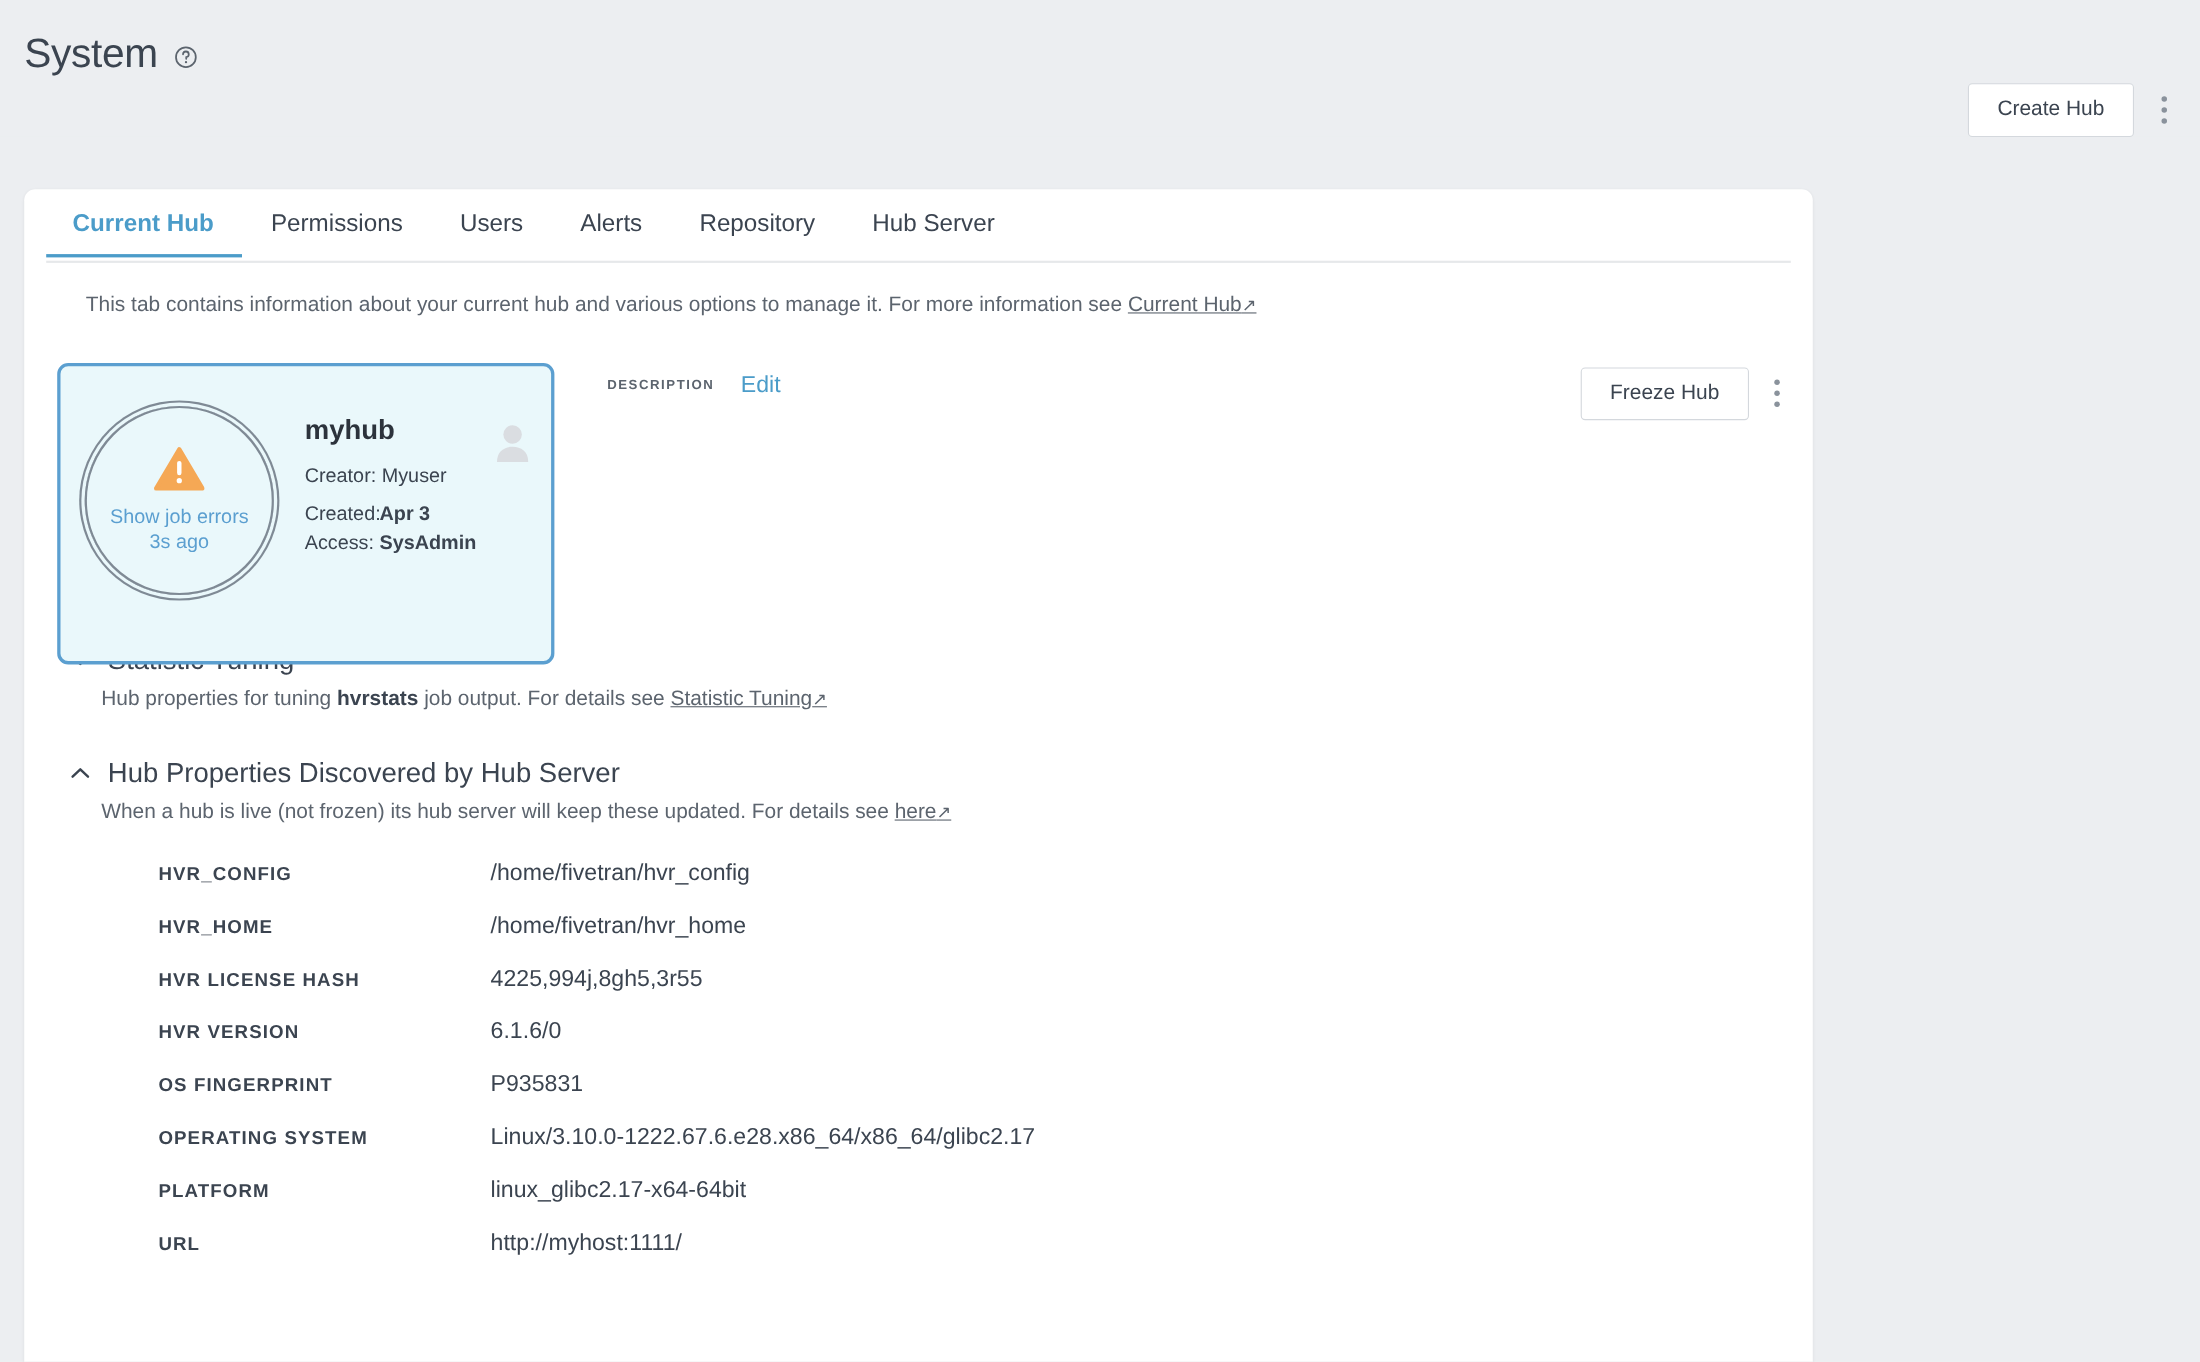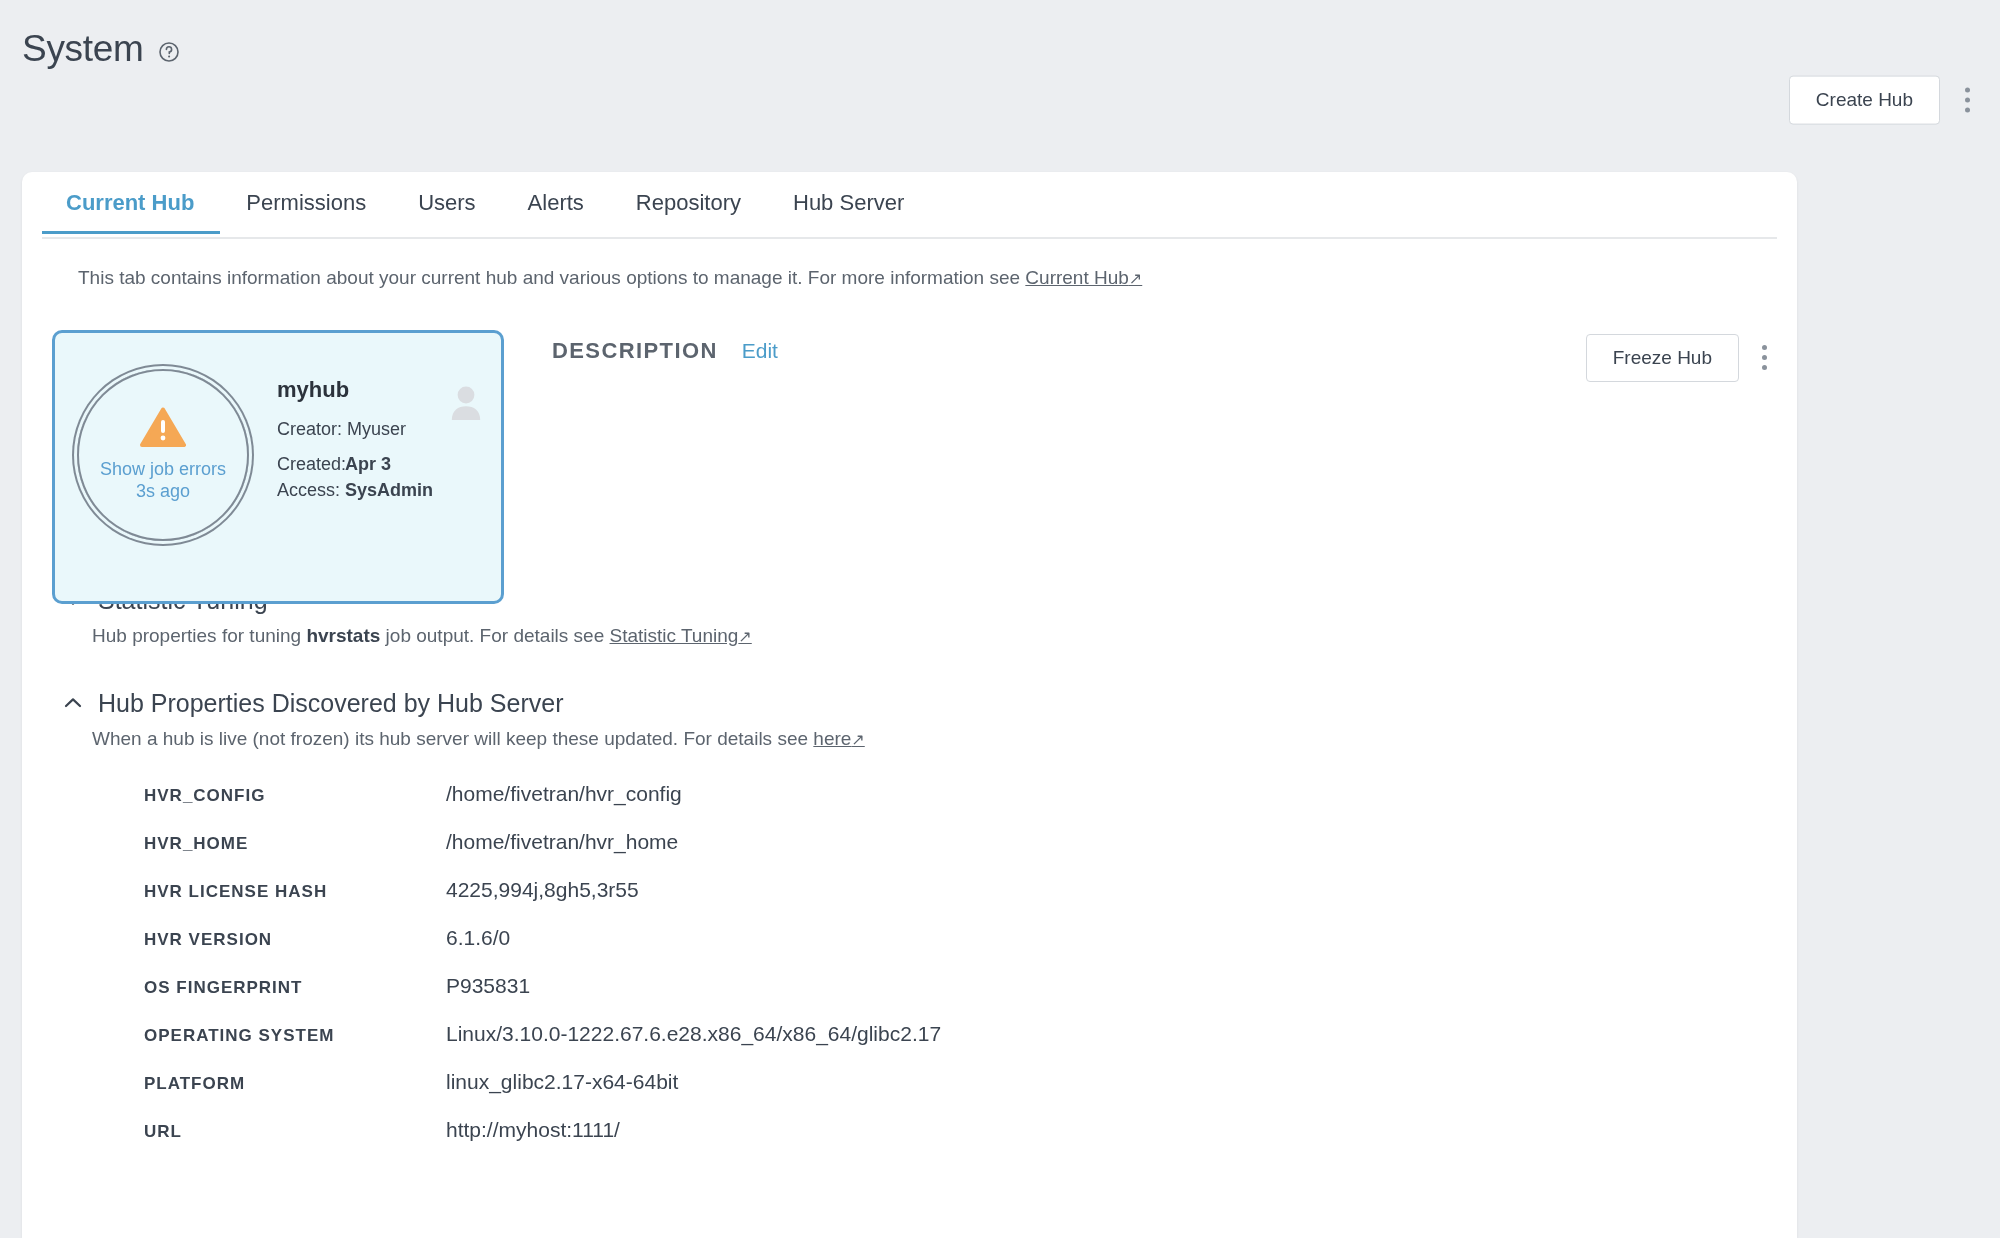--- a/index.html
+++ b/index.html
@@ -73,21 +73,21 @@
     width: 5px; height: 5px;
     border-radius: 50%;
     background: #8a929c;
     display: block;
   }
 
   
   .content-card {
     position: absolute;
     left: 22px; top: 172px;
-    width: 1775px;
+    width: 1626px;
     height: 1066px;
     background: #ffffff;
     border-radius: 10px 10px 0 0;
     box-shadow: 0 1px 3px rgba(0,0,0,0.07);
     overflow: hidden;
   }
 
   
   .tabs {
     position: relative;
@@ -170,21 +170,21 @@
     color: #5b9fd0;
     text-align: center;
     line-height: 1.25;
   }
   .hub-info {
     position: absolute;
     left: 222px; top: 44px;
     width: 200px;
   }
   .hub-name {
-    font-size: 22px;
+    font-size: 25px;
     font-weight: 700;
     color: #2c333c;
     margin-bottom: 16px;
   }
   .hub-meta-line {
     font-size: 18px;
     color: #3b4450;
     margin-bottom: 14px;
     white-space: nowrap;
   }
@@ -203,21 +203,21 @@
   }
 
   .desc-block {
     position: absolute;
     left: 530px; top: 22px;
     display: flex;
     align-items: center;
     gap: 24px;
   }
   .desc-label {
-    font-size: 22px;
+    font-size: 12px;
     font-weight: 700;
     letter-spacing: 1.4px;
     color: #5c646e;
   }
   .edit-link {
     font-size: 21px;
     color: #4b9cc9;
     cursor: pointer;
   }
   .freeze-block {

